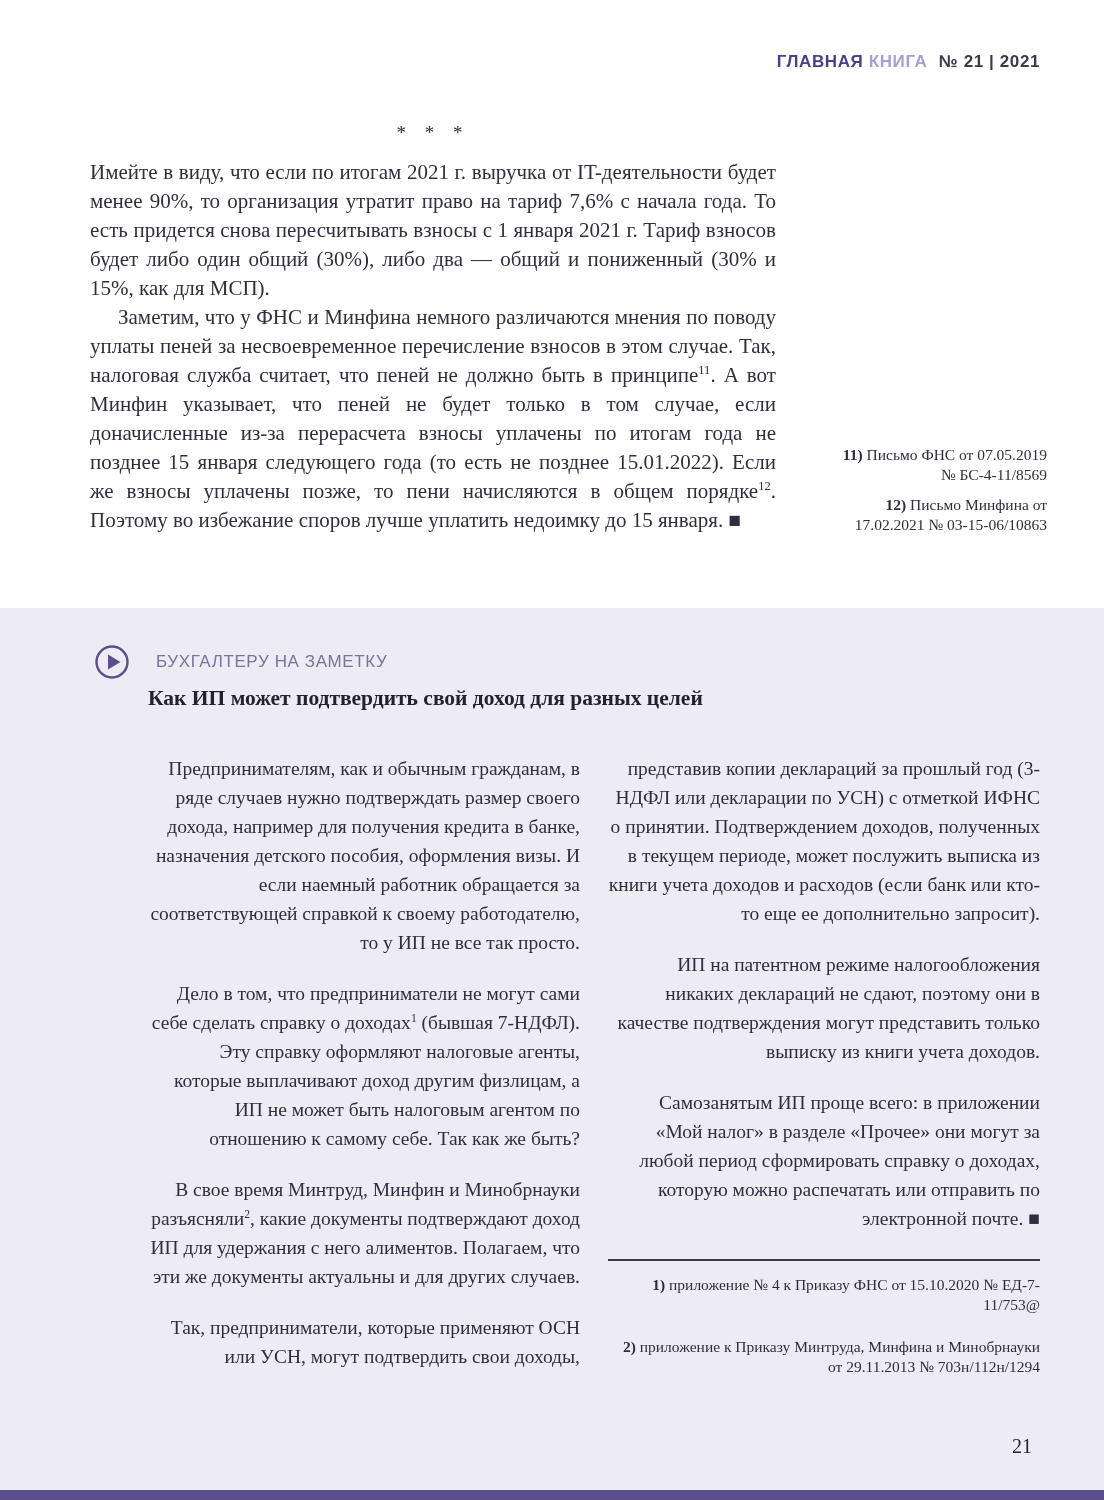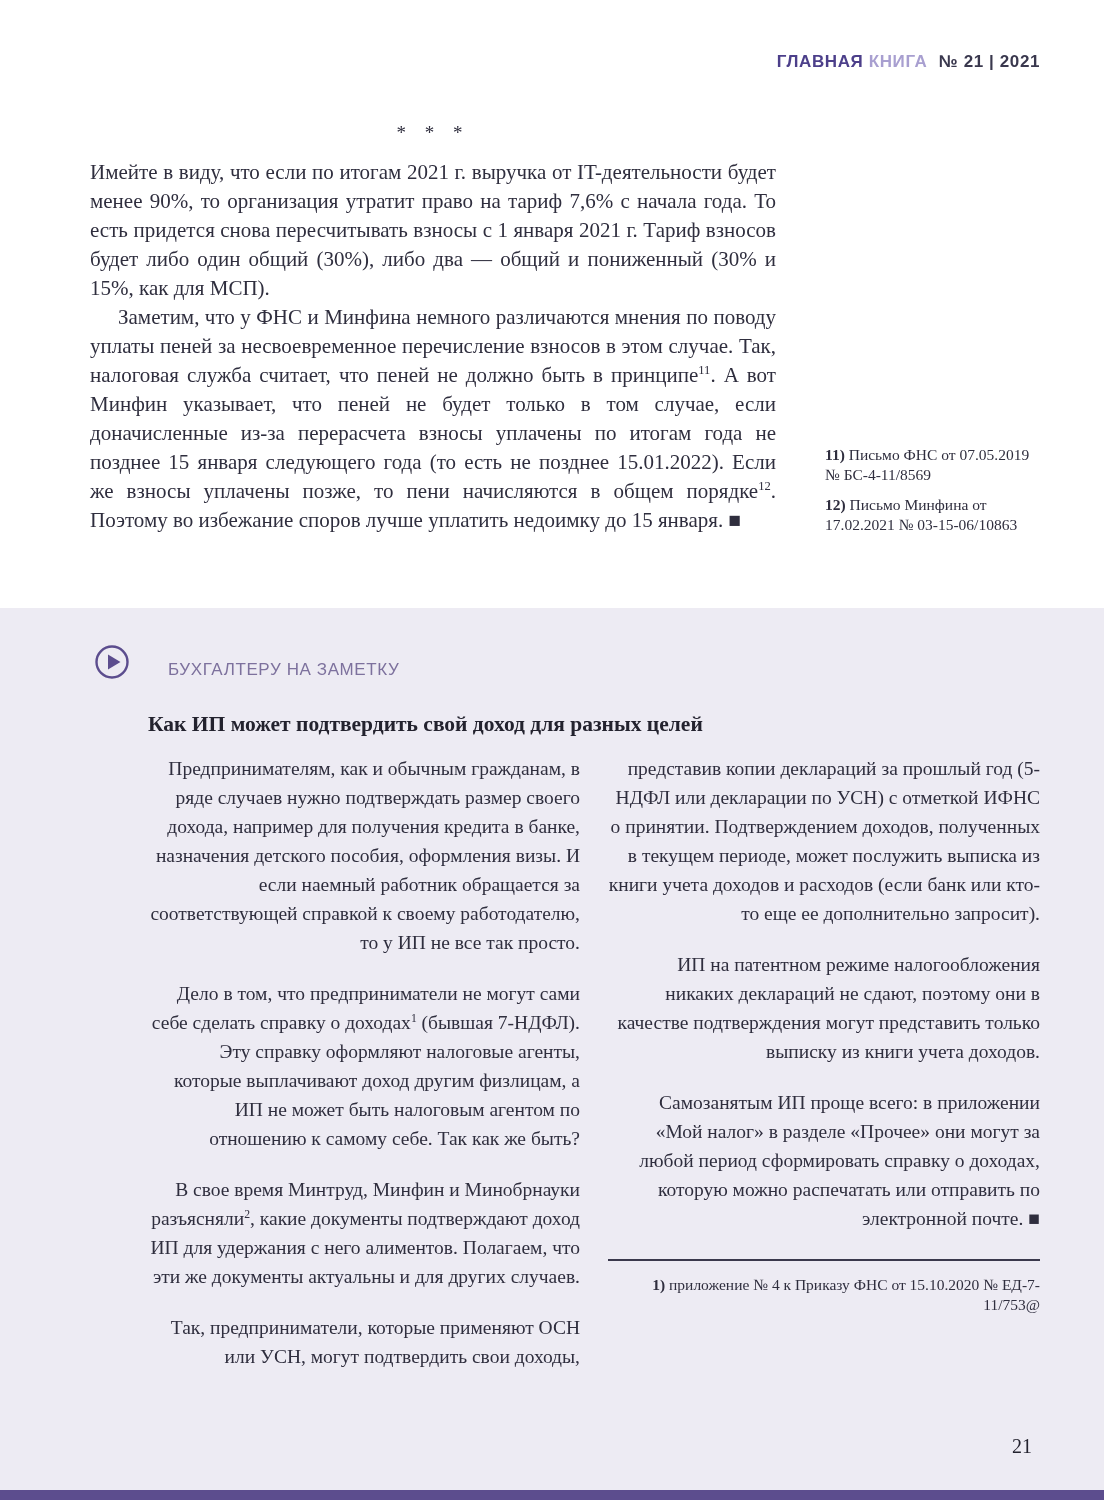--- a/index.html
+++ b/index.html
@@ -30,38 +30,38 @@
   p.body-para{
     font-size:21px;line-height:29px;margin:0;
     text-align:justify;
   }
   p.indent{text-indent:28px;}
   sup.fnref{font-size:0.60em;line-height:0;vertical-align:super;}
   .sidenotes{
     position:absolute;left:825px;top:445px;width:222px;
     font-size:15.5px;line-height:20px;color:#2f2e3e;
   }
-  .sidenote{margin:0 0 10px 0;}
+  .sidenote{margin:0 0 10px 0;text-align:right;}
   .sidenote .sn-num{font-weight:bold;}
   
   .note-panel{
     position:absolute;left:0;top:608px;width:1104px;height:892px;
     background:#edebf3;
   }
   .kicker-row{
     position:absolute;left:94px;top:36px;
-    display:flex;align-items:flex-end;gap:38px;
+    display:flex;align-items:center;gap:26px;
   }
   .play-icon{width:36px;height:36px;display:block;}
   .kicker{
     font-family:"Liberation Sans","DejaVu Sans",sans-serif;
     font-size:17px;color:#7d719d;letter-spacing:.6px;
   }
   .note-title{
-    position:absolute;left:148px;top:104px;margin:0;
+    position:absolute;left:148px;top:78px;margin:0;
     font-size:21.5px;font-weight:bold;color:#23222e;
   }
   .note-cols{
     position:absolute;left:148px;top:146px;width:892px;
     display:flex;gap:28px;
   }
   .note-col{width:432px;font-size:19.5px;line-height:29px;color:#2f2e3e;}
   .note-col p{margin:0 0 22px 0;text-align:right;}
   .fn-rule{border:none;border-top:2px solid #3a384c;margin:26px 0 14px 0;}
   .footnote{font-size:15.5px;line-height:20px;margin:0 0 8px 0;}
@@ -115,27 +115,31 @@
     <h2 class="note-title">Как ИП может подтвердить свой доход для разных целей</h2>
 
     <div class="note-cols">
       <div class="note-col">
         <p>Предпринимателям, как и обычным гражданам, в ряде случаев нужно подтверждать размер своего дохода, например для получения кредита в банке, назначения детского пособия, оформления визы. И если наемный работник обращается за соответствующей справкой к своему работодателю, то у ИП не все так просто.</p>
         <p><span>Дело в том, что предприниматели не могут сами себе сделать справку о доходах</span><sup class="fnref">1</sup><span> (бывшая 7-НДФЛ). Эту справку оформляют налоговые агенты, которые выплачивают доход другим физлицам, а ИП не может быть налоговым агентом по отношению к самому себе. Так как же быть?</span></p>
         <p><span>В свое время Минтруд, Минфин и Минобрнауки разъясняли</span><sup class="fnref">2</sup><span>, какие документы подтверждают доход ИП для удержания с него алиментов. Полагаем, что эти же документы актуальны и для других случаев.</span></p>
         <p>Так, предприниматели, которые применяют ОСН или УСН, могут подтвердить свои доходы,</p>
       </div>
       <div class="note-col">
-        <p>представив копии деклараций за прошлый год (5-НДФЛ или декларации по УСН) с отметкой ИФНС о принятии. Подтверждением доходов, полученных в текущем периоде, может послужить выписка из книги учета доходов и расходов (если банк или кто-то еще ее дополнительно запросит).</p>
+        <p>представив копии деклараций за прошлый год (3-НДФЛ или декларации по УСН) с отметкой ИФНС о принятии. Подтверждением доходов, полученных в текущем периоде, может послужить выписка из книги учета доходов и расходов (если банк или кто-то еще ее дополнительно запросит).</p>
         <p>ИП на патентном режиме налогообложения никаких деклараций не сдают, поэтому они в качестве подтверждения могут представить только выписку из книги учета доходов.</p>
         <p>Самозанятым ИП проще всего: в приложении «Мой налог» в разделе «Прочее» они могут за любой период сформировать справку о доходах, которую можно распечатать или отправить по электронной почте. ■</p>
         <hr class="fn-rule">
         <p class="footnote">
           <span class="fn-num">1)</span>
           <span>приложение № 4 к Приказу ФНС от 15.10.2020 № ЕД-7-11/753@</span>
+        </p>
+        <p class="footnote">
+          <span class="fn-num">2)</span>
+          <span>приложение к Приказу Минтруда, Минфина и Минобрнауки от 29.11.2013 № 703н/112н/1294</span>
         </p>
       </div>
     </div>
   </div>
 
   <div class="page-number">21</div>
 
   <div class="bottom-bar"></div>
 
 </div>

